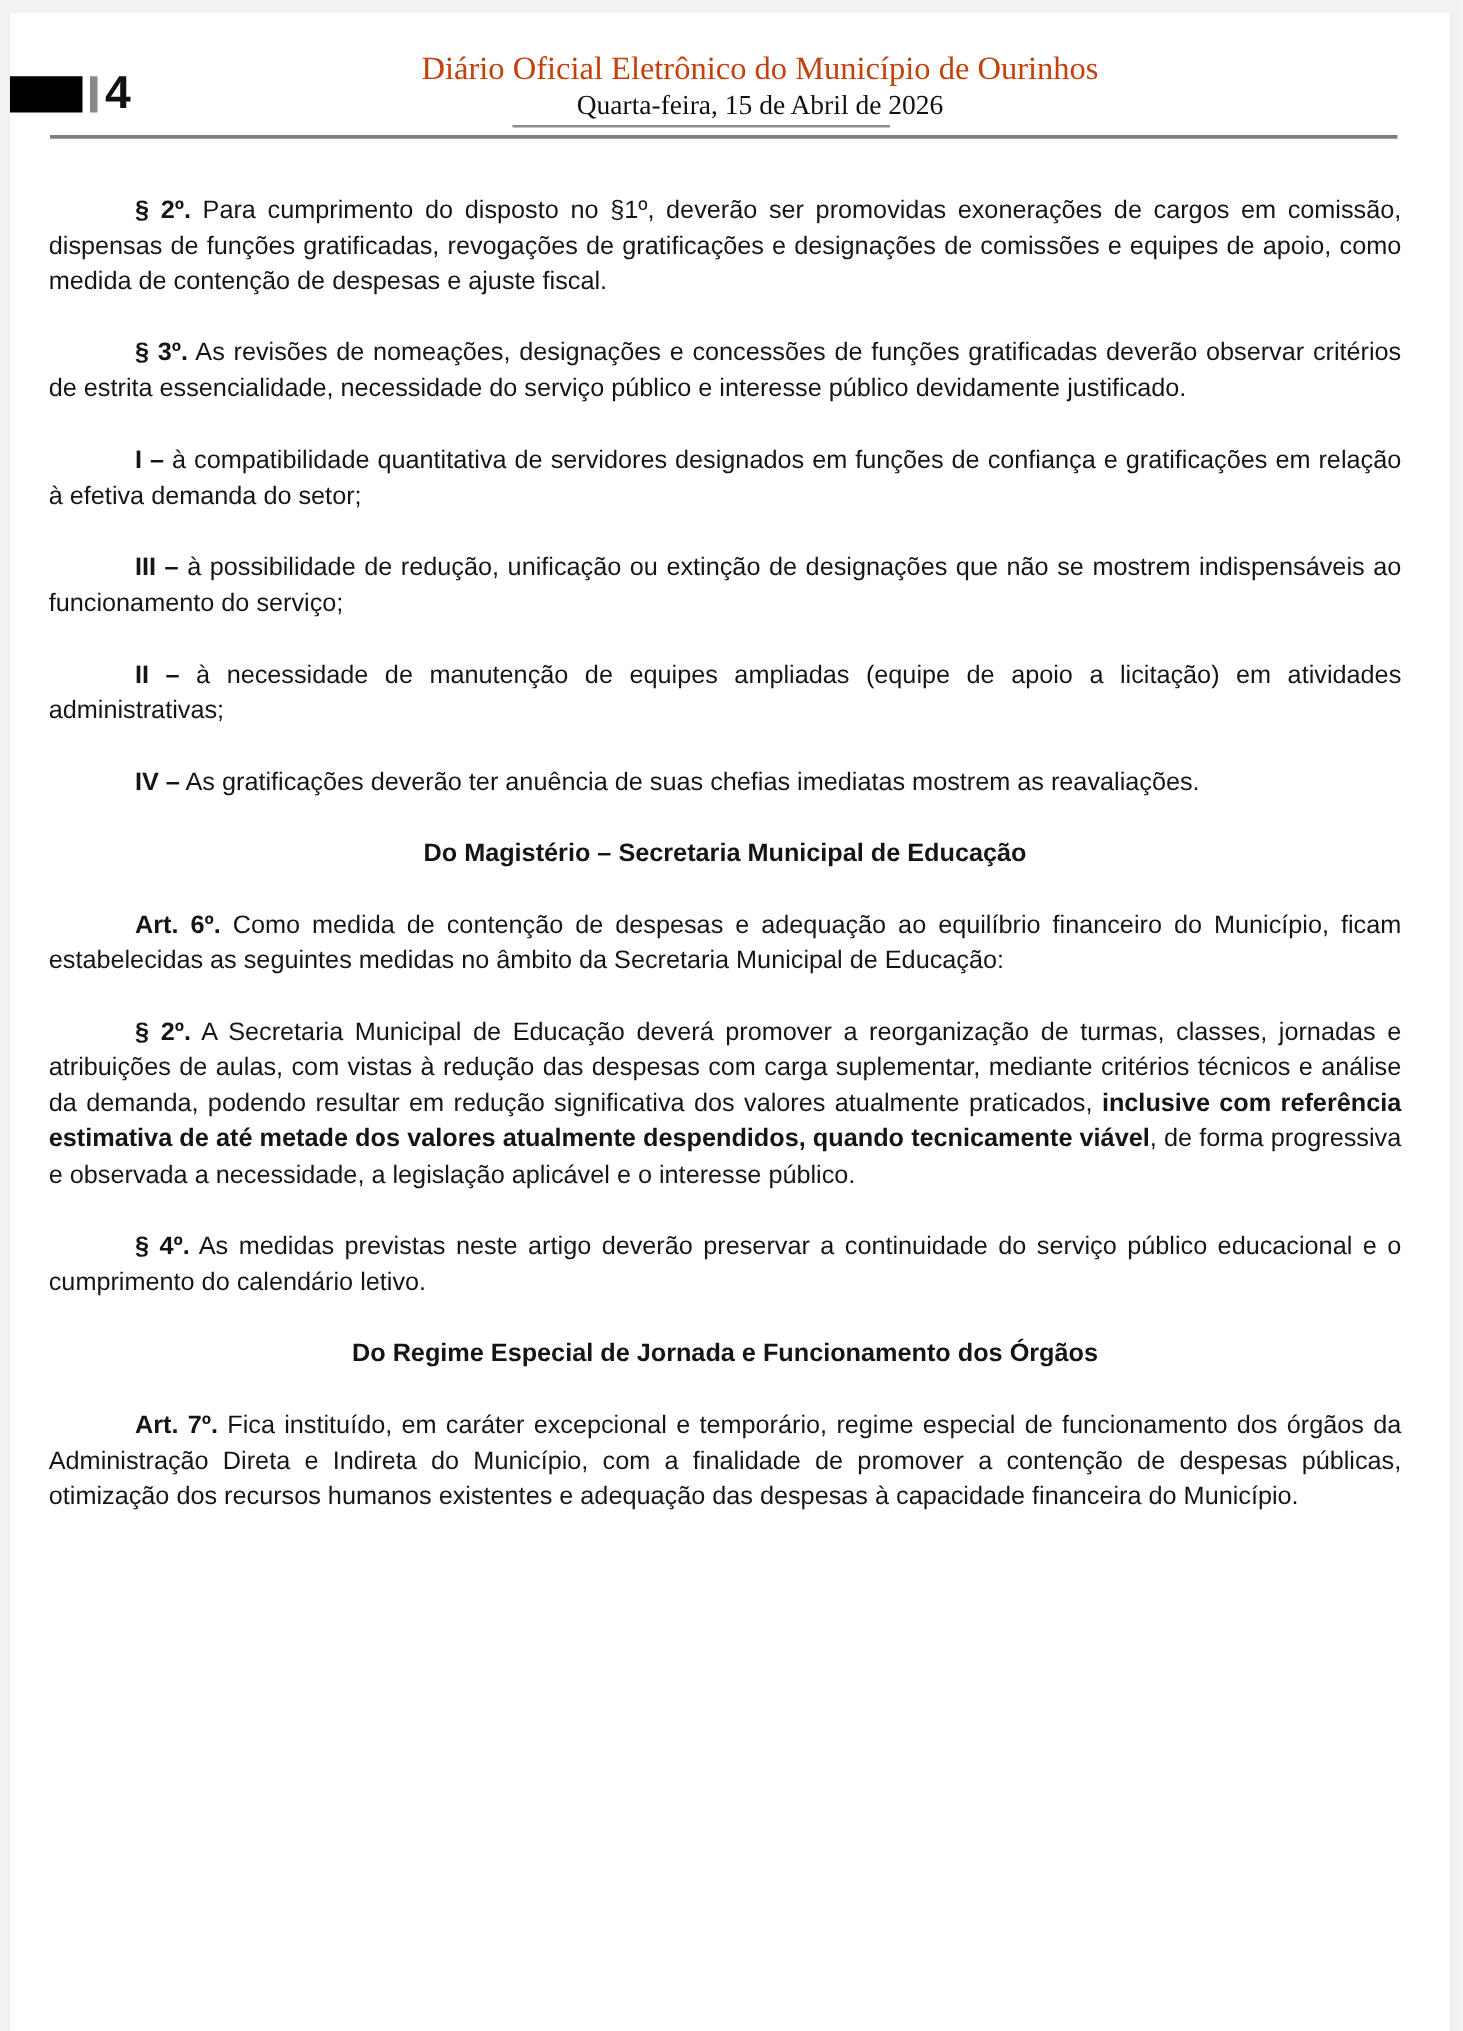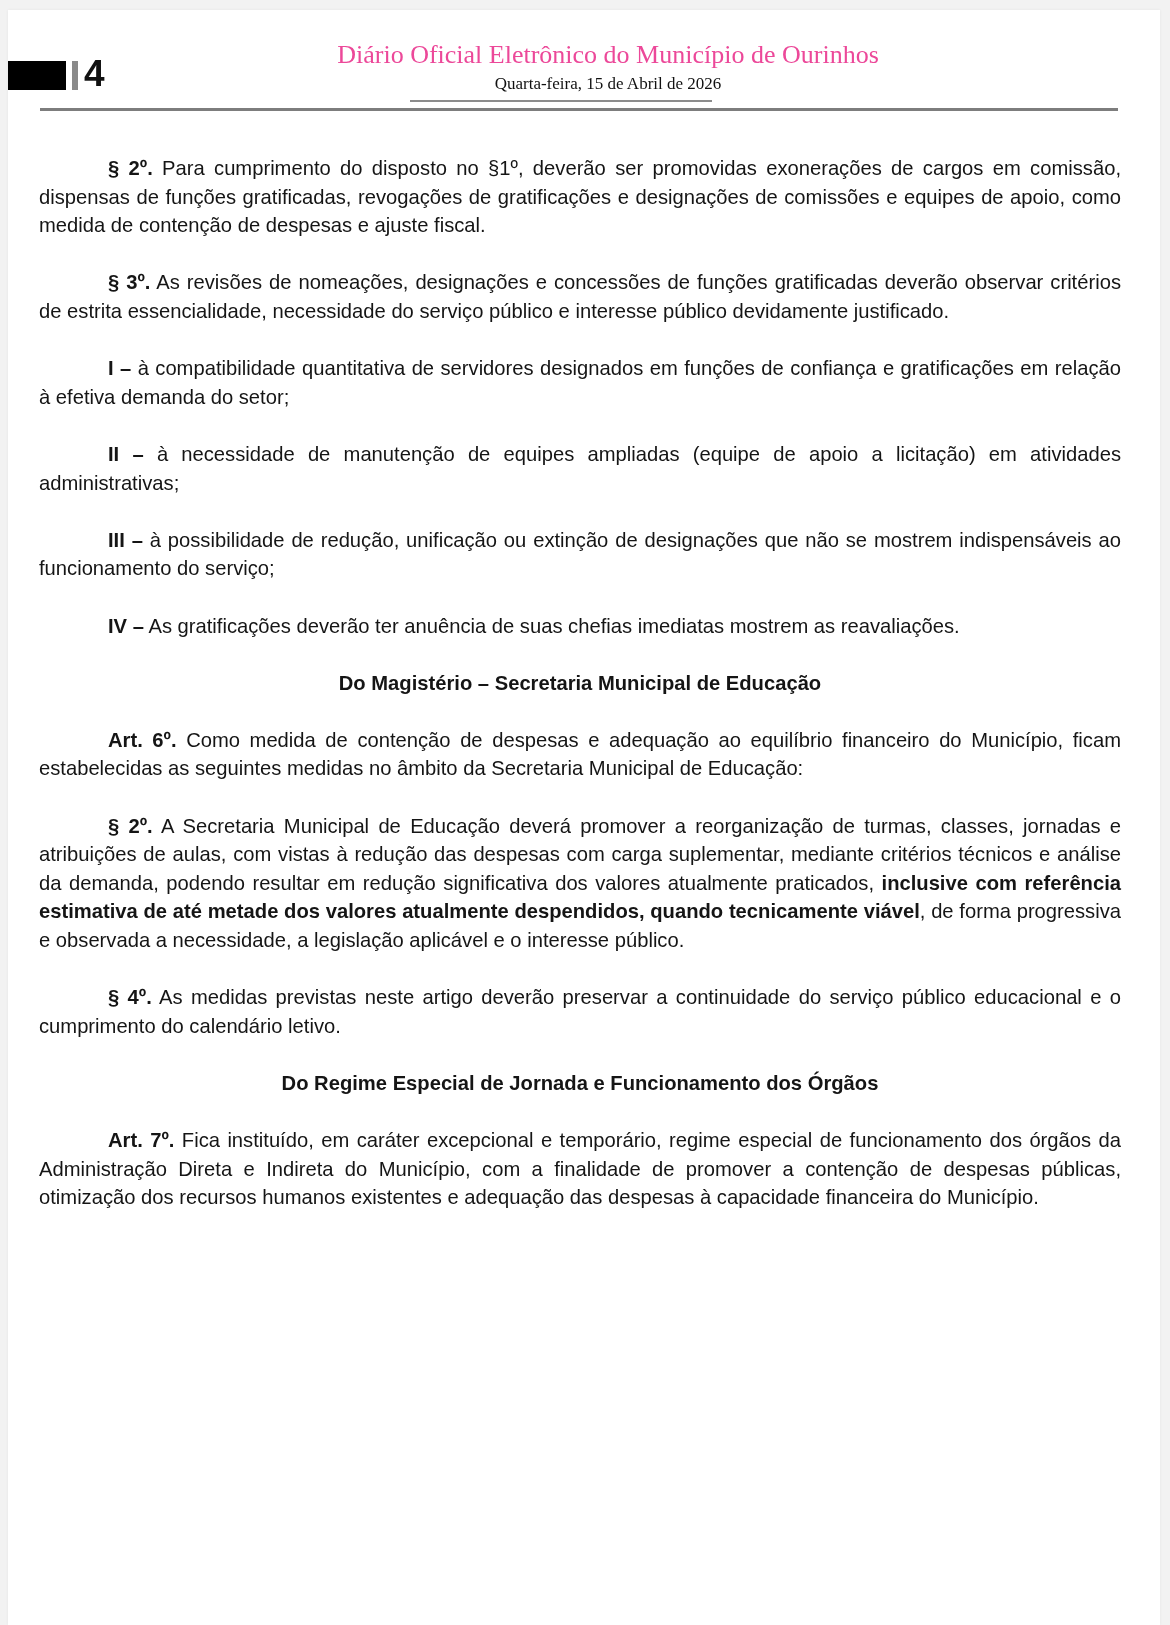--- a/index.html
+++ b/index.html
@@ -48,30 +48,30 @@
   }
   .journal-title {
     position: absolute;
     left: 250px;
     width: 700px;
     top: 30px;
     text-align: center;
     font-family: "Liberation Serif", serif;
     font-size: 26px;
     line-height: 30px;
-    color: #ec4899;
+    color: #c2410c;
   }
   .journal-date {
     position: absolute;
     left: 330px;
     width: 540px;
     top: 61px;
     text-align: center;
     font-family: "Liberation Serif", serif;
-    font-size: 17px;
+    font-size: 22px;
     line-height: 26px;
     color: #111;
   }
   .rule-short {
     position: absolute;
     left: 402px;
     top: 90px;
     width: 302px;
     height: 2px;
     background: #8c8c8c;
@@ -123,23 +123,23 @@
 
   <div class="content">
 
     <p class="para"><b>§ 2º.</b><span> Para cumprimento do disposto no §1º, deverão ser promovidas exonerações de cargos em comissão, dispensas de funções gratificadas, revogações de gratificações e designações de comissões e equipes de apoio, como medida de contenção de despesas e ajuste fiscal.</span></p>
 
     <p class="para"><b>§ 3º.</b><span> As revisões de nomeações, designações e concessões de funções gratificadas deverão observar critérios de estrita essencialidade, necessidade do serviço público e interesse público devidamente justificado.</span></p>
 
 
     <p class="para"><b>I –</b><span> à compatibilidade quantitativa de servidores designados em funções de confiança e gratificações em relação à efetiva demanda do setor;</span></p>
 
+    <p class="para"><b>III –</b><span> à possibilidade de redução, unificação ou extinção de designações que não se mostrem indispensáveis ao funcionamento do serviço;</span></p>
+
     <p class="para"><b>II –</b><span> à necessidade de manutenção de equipes ampliadas (equipe de apoio a licitação) em atividades administrativas;</span></p>
-
-    <p class="para"><b>III –</b><span> à possibilidade de redução, unificação ou extinção de designações que não se mostrem indispensáveis ao funcionamento do serviço;</span></p>
 
     <p class="para"><b>IV –</b><span> As gratificações deverão ter anuência de suas chefias imediatas mostrem as reavaliações.</span></p>
 
     <p class="heading">Do Magistério – Secretaria Municipal de Educação</p>
 
     <p class="para"><b>Art. 6º.</b><span> Como medida de contenção de despesas e adequação ao equilíbrio financeiro do Município, ficam estabelecidas as seguintes medidas no âmbito da Secretaria Municipal de Educação:</span></p>
 
 
     <p class="para"><b>§ 2º.</b><span> A Secretaria Municipal de Educação deverá promover a reorganização de turmas, classes, jornadas e atribuições de aulas, com vistas à redução das despesas com carga suplementar, mediante critérios técnicos e análise da demanda, podendo resultar em redução significativa dos valores atualmente praticados, </span><b>inclusive com referência estimativa de até metade dos valores atualmente despendidos, quando tecnicamente viável</b><span>, de forma progressiva e observada a necessidade, a legislação aplicável e o interesse público.</span></p>
 

